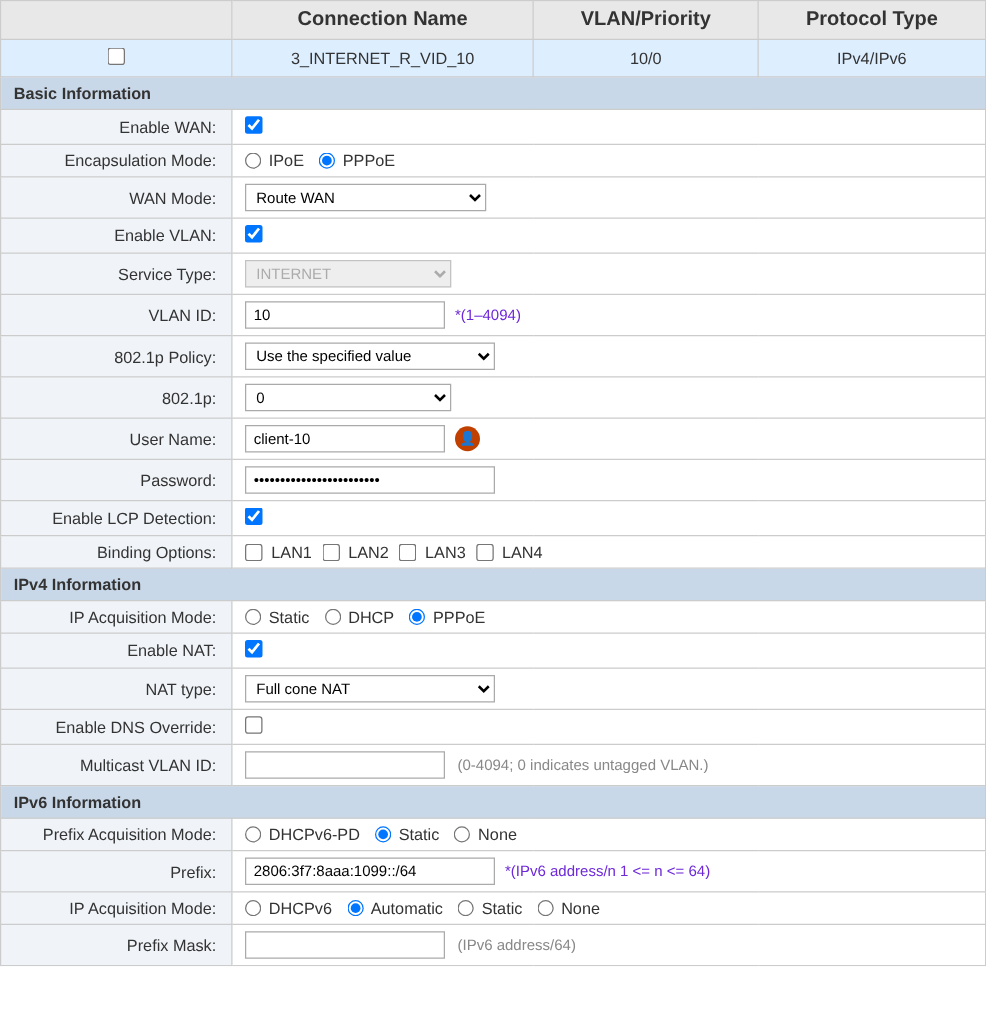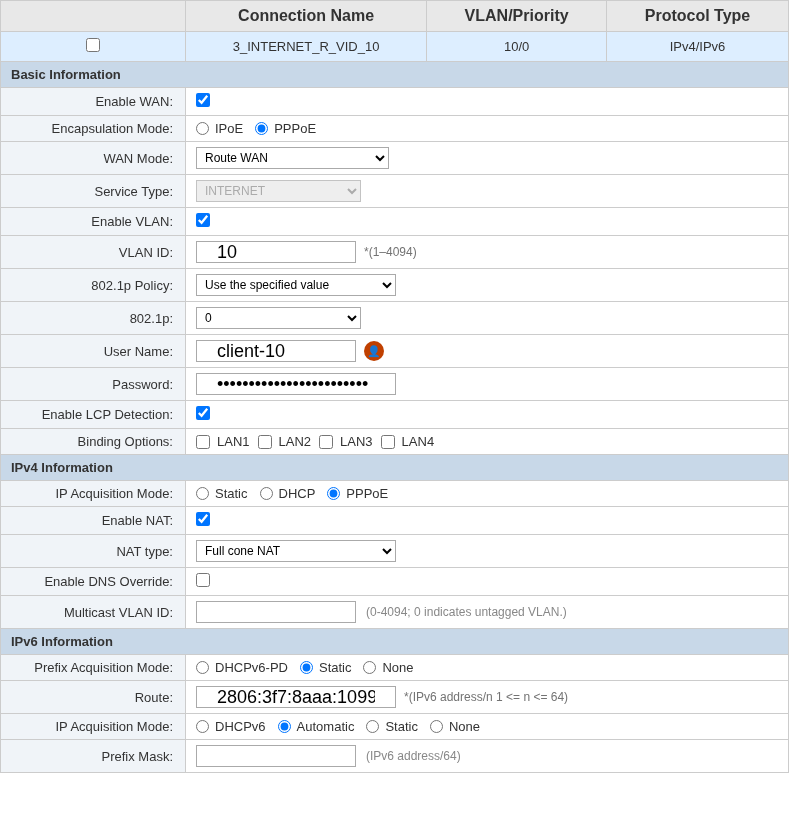--- a/index.html
+++ b/index.html
@@ -52,22 +52,22 @@
       padding-right: 12px;
       white-space: nowrap;
     }
     .form-row td:last-child {
       background: #fff;
     }
     
     
     input[type="text"], input[type="password"] {
       border: 1px solid #aaa;
-      padding: 3px 20px;
-      font-size: 18px;
+      padding: 3px 6px;
+      font-size: 12px;
       height: 22px;
     }
     
     select {
       border: 1px solid #aaa;
       padding: 2px 4px;
       font-size: 12px;
       height: 22px;
       background: #fff;
     }
@@ -78,21 +78,21 @@
     }
     
     input[type="radio"] {
       margin-right: 3px;
     }
     
     .radio-group { display: flex; align-items: flex-start; gap: 12px; }
     .radio-item { display: flex; align-items: center; gap: 3px; }
     
     .hint-text { color: #888; font-size: 12px; margin-left: 6px; }
-    .hint-red { color: #737373; font-size: 12px; margin-left: 4px; }
+    .hint-red { color: #6d28d9; font-size: 12px; margin-left: 4px; }
     
     .inline-group { display: flex; align-items: center; gap: 4px; }
     
     .binding-options { display: flex; align-items: center; gap: 8px; }
     .binding-item { display: flex; align-items: center; gap: 7px; }
     
     .disabled-input {
       background: #e8e8e8;
       color: #888;
     }
@@ -149,32 +149,32 @@
     <td>WAN Mode:</td>
     <td colspan="3">
       <select style="width:193px;">
         <option>Route WAN</option>
         <option>Bridge WAN</option>
       </select>
     </td>
   </tr>
 
   <tr class="form-row">
+    <td>Enable VLAN:</td>
+    <td colspan="3">
+      <input type="checkbox" checked="" style="">
+    </td>
+  </tr>
+
+  <tr class="form-row">
     <td>Service Type:</td>
     <td colspan="3">
       <select class="disabled-input" disabled="" style="width:165px;">
         <option>INTERNET</option>
       </select>
-    </td>
-  </tr>
-
-  <tr class="form-row">
-    <td>Enable VLAN:</td>
-    <td colspan="3">
-      <input type="checkbox" checked="" style="">
     </td>
   </tr>
 
   <tr class="form-row">
     <td>VLAN ID:</td>
     <td colspan="3">
       <span class="inline-group">
         <input type="text" value="10" style="width: 160px;">
         <span class="hint-red">*(1–4094)</span>
       </span>
@@ -329,21 +329,21 @@
         </span>
         <span class="radio-item">
           <input type="radio" name="prefixacq" style="">
           <span>None</span>
         </span>
       </span>
     </td>
   </tr>
 
   <tr class="form-row">
-    <td>Route:</td>
+    <td>Prefix:</td>
     <td colspan="3">
       <span class="inline-group">
         <input type="text" value="2806:3f7:8aaa:1099::/64" style="width: 200px;">
         <span class="hint-red">*(IPv6 address/n 1 &lt;= n &lt;= 64)</span>
       </span>
     </td>
   </tr>
 
   <tr class="form-row">
     <td>IP Acquisition Mode:</td>

